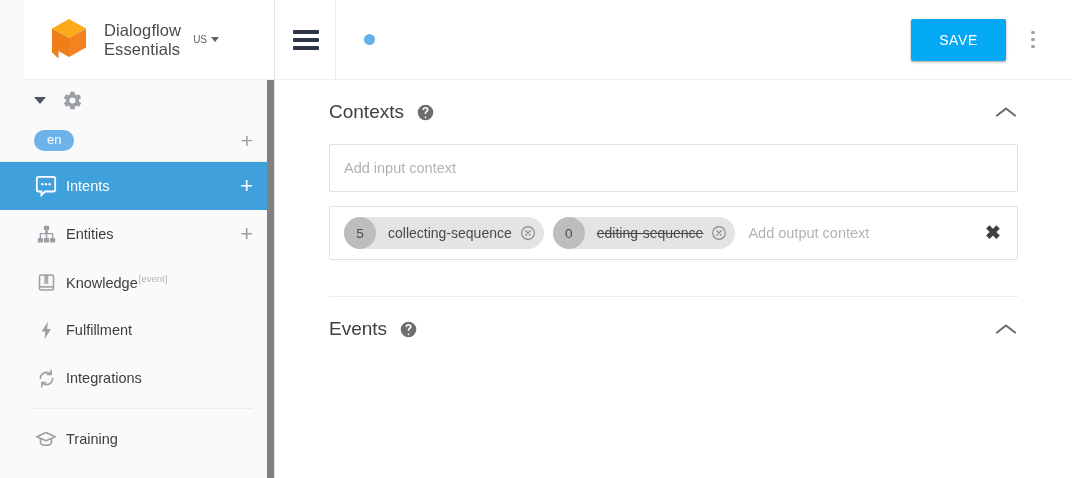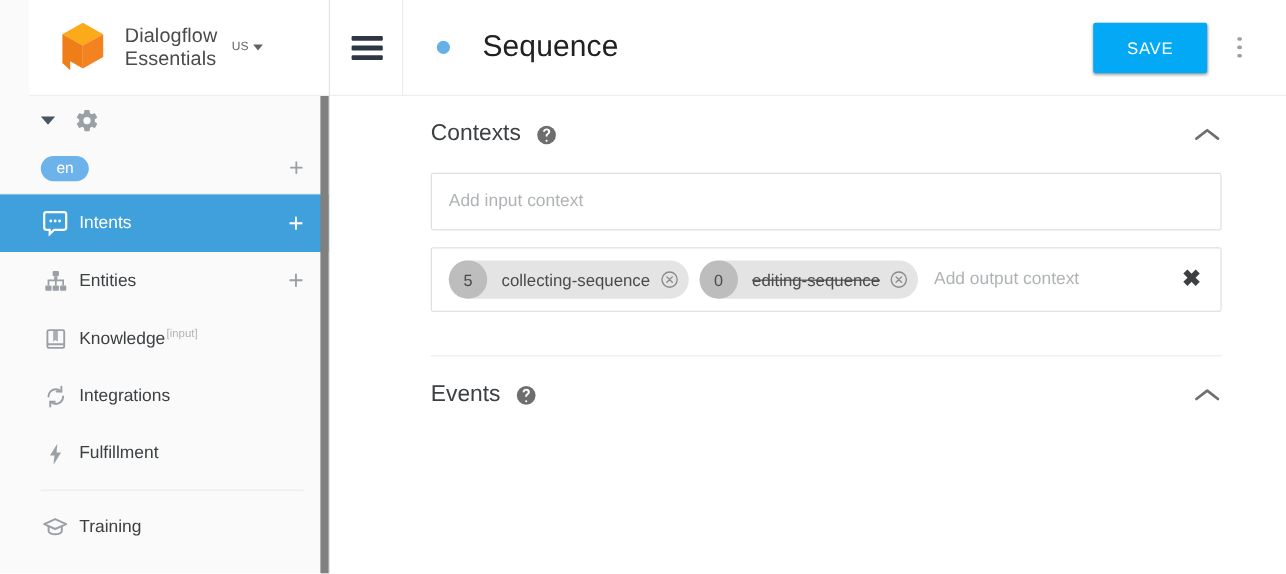--- a/index.html
+++ b/index.html
@@ -224,21 +224,20 @@
   }
   .kebab i {
     width: 3.5px; height: 3.5px; border-radius: 50%;
     background: #9e9e9e; display: block;
   }
 
   .content {
     flex: 1 1 auto;
     overflow: hidden;
     padding: 0 54px 0 54px;
-    margin-left: 30px;
   }
   .section { padding-top: 0; }
   .section-head {
     display: flex;
     align-items: center;
     height: 64px;
   }
   .section-title {
     font-size: 19px;
     color: #3c4043;
@@ -391,43 +390,43 @@
       </div>
 
       <div class="nav-item">
         <span class="nav-ic">
           <svg width="21" height="21" viewBox="0 0 24 24" fill="none" stroke="currentColor" stroke-width="1.8">
             <rect x="4" y="3.5" width="16" height="17" rx="1.5"></rect>
             <path d="M9.5 3.5v11l2.2-1.6 2.3 1.6v-11" fill="currentColor" stroke="none" opacity=".85"></path>
             <path d="M4 17h16"></path>
           </svg>
         </span>
-        <span class="nav-label"><span>Knowledge</span><span class="beta-tag">[input]</span></span>
+        <span class="nav-label"><span>Knowledge</span><span class="beta-tag">[event]</span></span>
+      </div>
+
+      <div class="nav-item">
+        <span class="nav-ic">
+          <svg width="21" height="21" viewBox="0 0 24 24" fill="currentColor">
+            <path d="M13.5 2 L6.5 13.2 h4.2 L9.8 22 l7.2-11.6 h-4.3 z"></path>
+          </svg>
+        </span>
+        <span class="nav-label">Fulfillment</span>
       </div>
 
       <div class="nav-item">
         <span class="nav-ic">
           <svg width="21" height="21" viewBox="0 0 24 24" fill="none" stroke="currentColor" stroke-width="1.9" stroke-linecap="round">
             <path d="M5 12a7 7 0 0 1 7-7 7 7 0 0 1 4.9 2"></path>
             <path d="M19 12a7 7 0 0 1-7 7 7 7 0 0 1-4.9-2"></path>
             <path d="M17.3 2.6v4.6h-4.4M6.7 21.4v-4.6h4.4"></path>
           </svg>
         </span>
         <span class="nav-label">Integrations</span>
       </div>
 
-      <div class="nav-item">
-        <span class="nav-ic">
-          <svg width="21" height="21" viewBox="0 0 24 24" fill="currentColor">
-            <path d="M13.5 2 L6.5 13.2 h4.2 L9.8 22 l7.2-11.6 h-4.3 z"></path>
-          </svg>
-        </span>
-        <span class="nav-label">Fulfillment</span>
-      </div>
-
       <div class="nav-sep"></div>
 
       <div class="nav-item">
         <span class="nav-ic">
           <svg width="22" height="22" viewBox="0 0 24 24" fill="none" stroke="currentColor" stroke-width="1.8" stroke-linejoin="round">
             <path d="M12 5 L22 9.5 L12 14 L2 9.5 Z"></path>
             <path d="M6 11.6v4.2c0 1.6 2.7 3 6 3s6-1.4 6-3v-4.2"></path>
           </svg>
         </span>
         <span class="nav-label">Training</span>
@@ -444,21 +443,20 @@
 
     <header class="topbar">
       <div class="hamburger">
         <span></span>
           <span></span>
           <span></span>
       </div>
       <div class="topbar-div"></div>
       <div class="title-wrap">
         <span class="status-dot"></span>
-        <span class="page-title">Sequence</span>
       </div>
       <button class="save-btn">SAVE</button>
       <div class="kebab">
         <i></i>
           <i></i>
           <i></i>
       </div>
     </header>
 
     <div class="content">

